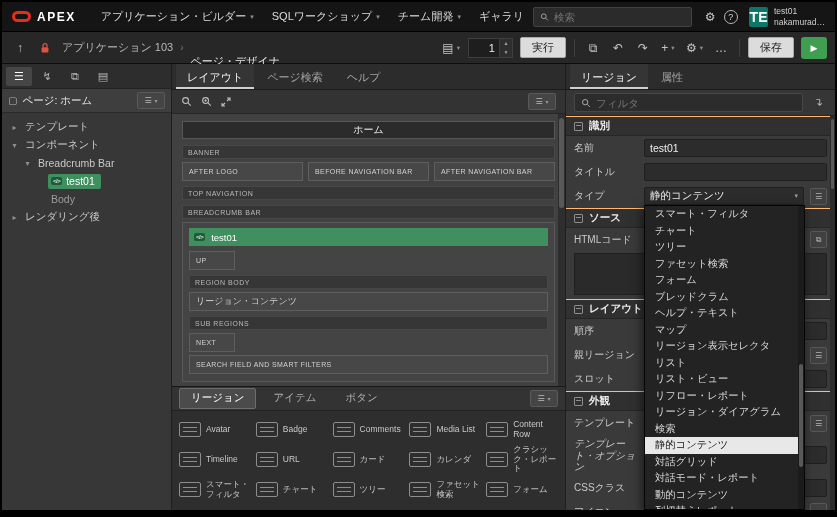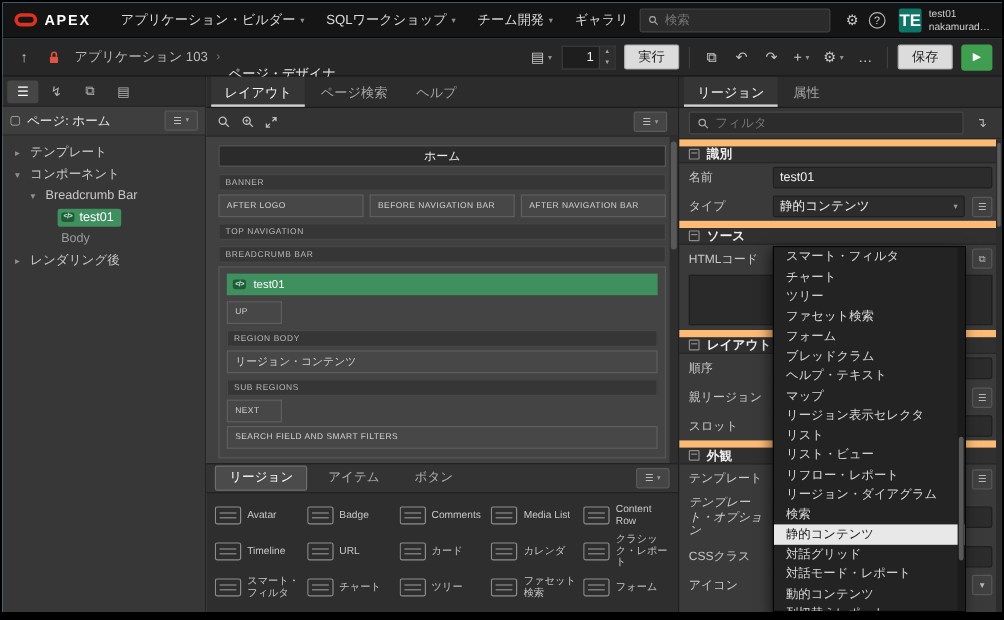--- a/index.html
+++ b/index.html
@@ -100,21 +100,21 @@
   .g-icon::after{content:"";position:absolute;left:3px;right:3px;top:4px;bottom:4px;border-top:1px solid #8d8d8d;border-bottom:1px solid #8d8d8d;}
   .g-label{font-size:8.5px;color:#c8c8c8;line-height:1.15;}
 
   
   .r-tabs{height:26px;background:#2c2c2c;display:flex;align-items:stretch;padding:0 4px;gap:2px;border-bottom:1px solid #1b1b1b;}
   .r-filter{height:26px;display:flex;align-items:center;gap:6px;padding:0 8px;background:#363636;border-bottom:1px solid #262626;}
   .fbox{flex:1;display:flex;align-items:center;gap:5px;background:#2c2c2c;border:1px solid #474747;height:19px;padding:0 6px;border-radius:2px;}
   .fbox input{flex:1;background:transparent;border:0;outline:0;color:#ddd;font-size:10.5px;font-family:inherit;min-width:0;}
   .r-go{width:18px;height:18px;display:flex;align-items:center;justify-content:center;color:#b5b5b5;font-size:11px;cursor:pointer;}
   .r-body{position:absolute;top:52px;bottom:0;left:0;right:0;overflow:hidden;}
-  .sec-h{height:20px;background:#303030;border-top:6px solid #fdba74;border-bottom:1px solid #262626;display:flex;align-items:center;gap:6px;padding:0 8px;}
+  .sec-h{height:20px;background:#303030;border-top:1px solid #fdba74;border-bottom:1px solid #262626;display:flex;align-items:center;gap:6px;padding:0 8px;}
   .sq{width:9px;height:9px;border:1px solid #8d8d8d;border-radius:1px;position:relative;flex:none;}
   .sq::after{content:"";position:absolute;left:1px;right:1px;top:2px;border-top:1px solid #8d8d8d;}
   .sec-h .st{font-size:10.5px;font-weight:bold;color:#ededed;white-space:nowrap;}
   .frow{display:flex;align-items:center;gap:6px;padding:3px 8px;}
   .flabel{width:64px;font-size:10px;color:#c9c9c9;flex:none;white-space:nowrap;overflow:hidden;}
   .flabel.wrap{white-space:normal;line-height:1.15;font-style:italic;}
   .finput{flex:1;height:18px;background:#2c2c2c;border:1px solid #1f1f1f;border-radius:2px;color:#eee;font-size:10.5px;padding:0 5px;font-family:inherit;outline:none;min-width:0;}
   .fselect{flex:1;height:18px;background:#2c2c2c;border:1px solid #1f1f1f;border-radius:2px;color:#eee;font-size:10.5px;display:flex;align-items:center;padding:0 5px;cursor:pointer;min-width:0;}
   .fselect .cv{flex:1;white-space:nowrap;overflow:hidden;}
   .fselect .car{font-size:7px;color:#9a9a9a;}
@@ -549,20 +549,24 @@
 
         <div class="sec-h">
           <span class="sq"></span>
           <span class="st">識別</span>
         </div>
         <div class="frow">
           <span class="flabel">名前</span>
           <input class="finput" value="test01" style="">
         </div>
         <div class="frow">
+          <span class="flabel">タイトル</span>
+          <input class="finput" value="" style="">
+        </div>
+        <div class="frow">
           <span class="flabel">タイプ</span>
           <div class="fselect">
             <span class="cv">静的コンテンツ</span>
             <span class="car">▾</span>
           </div>
           <div class="mini-btn">
               <span>☰</span>
             </div>
         </div>
 

